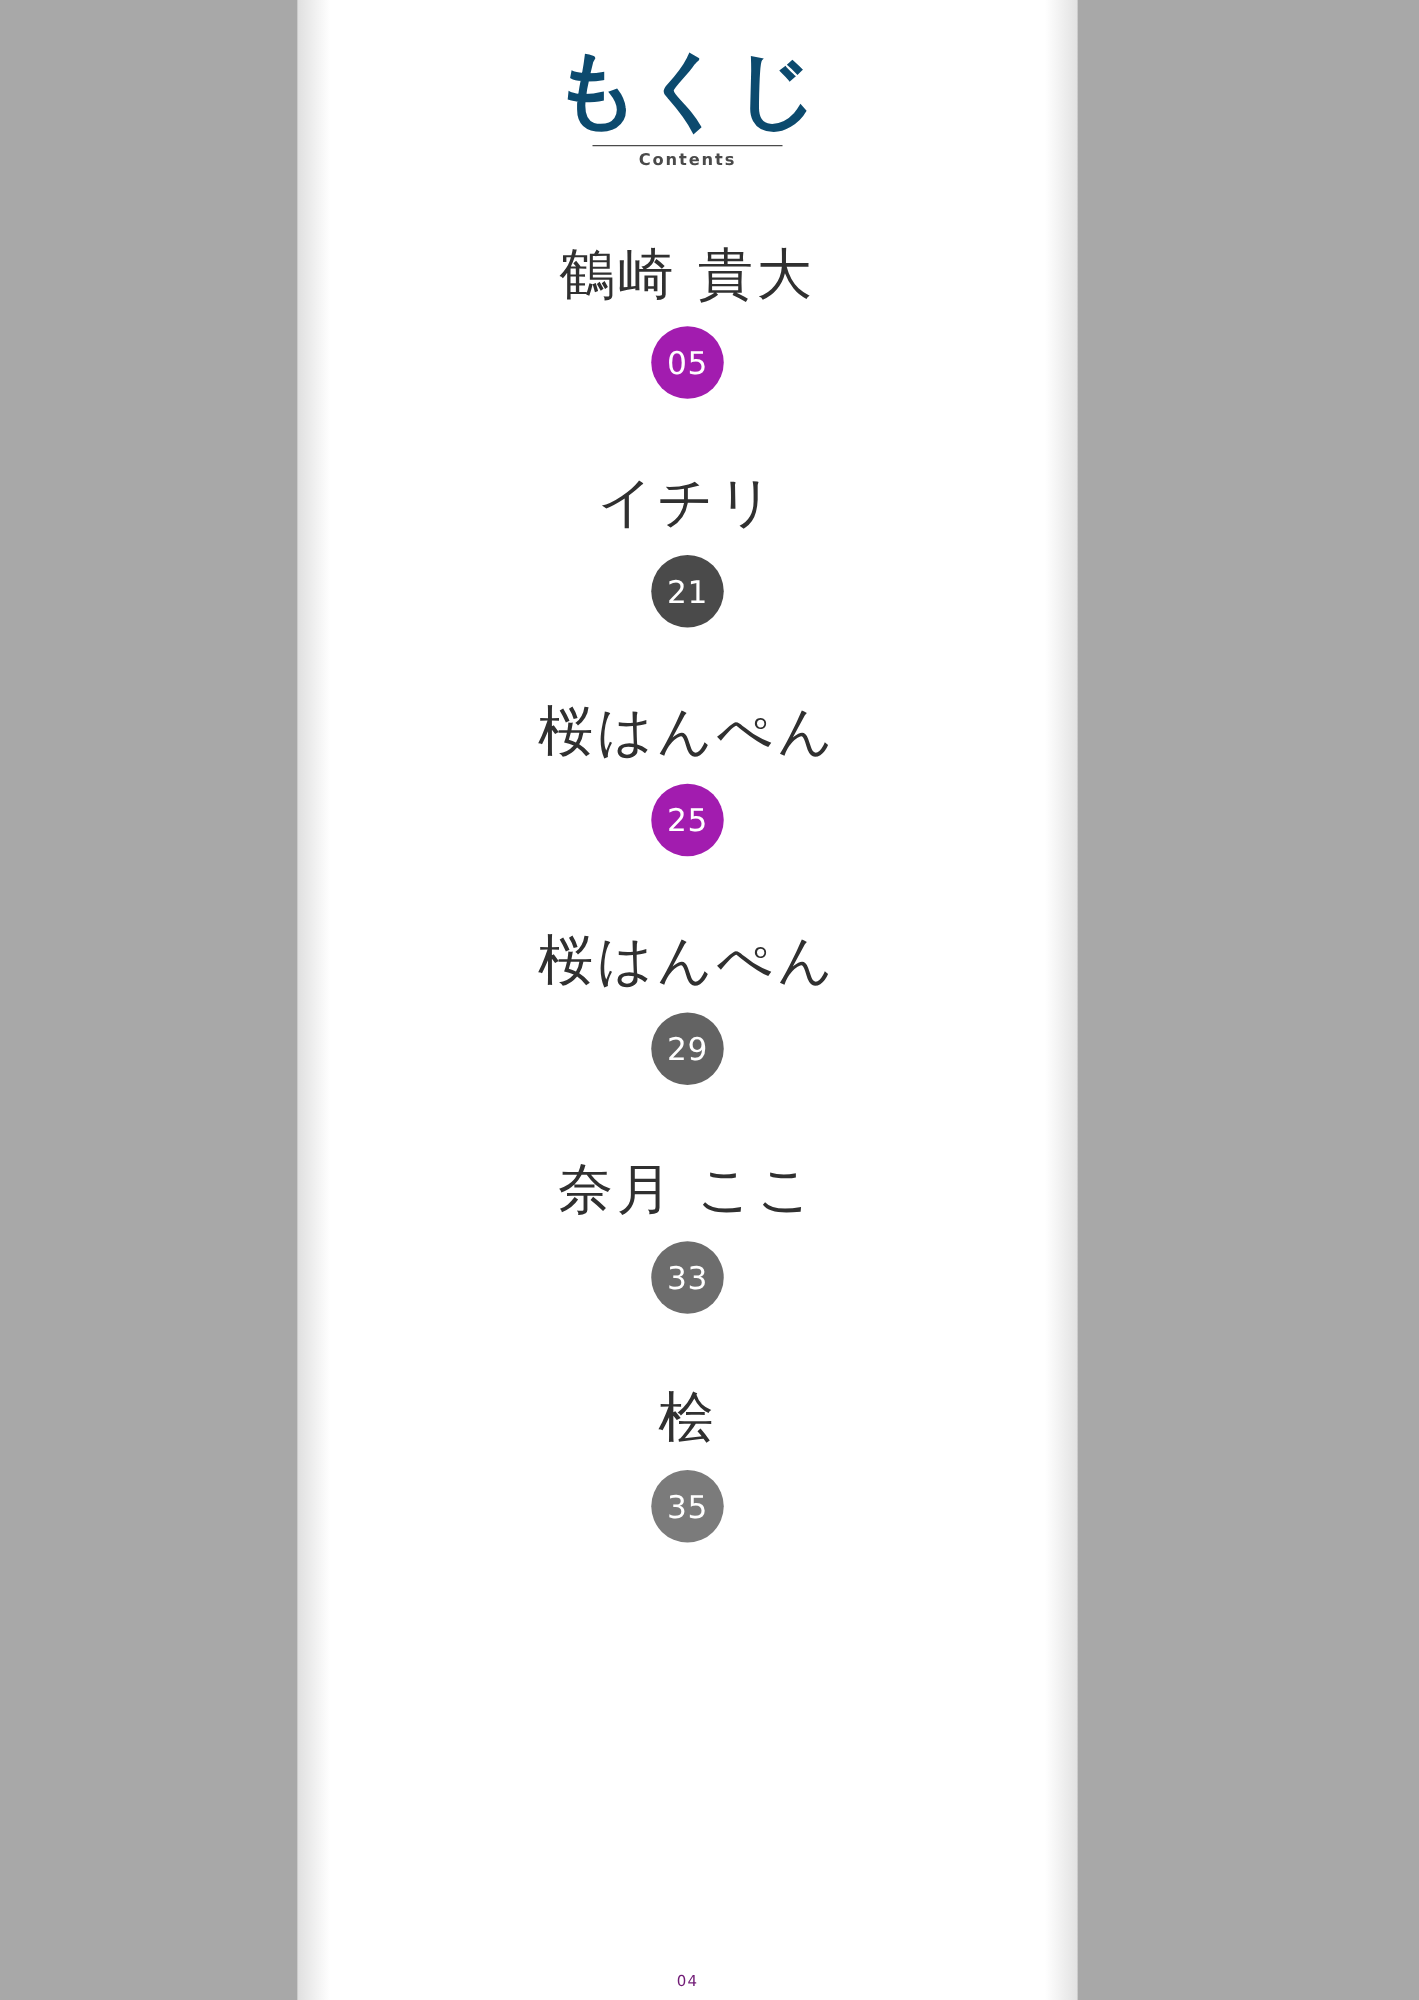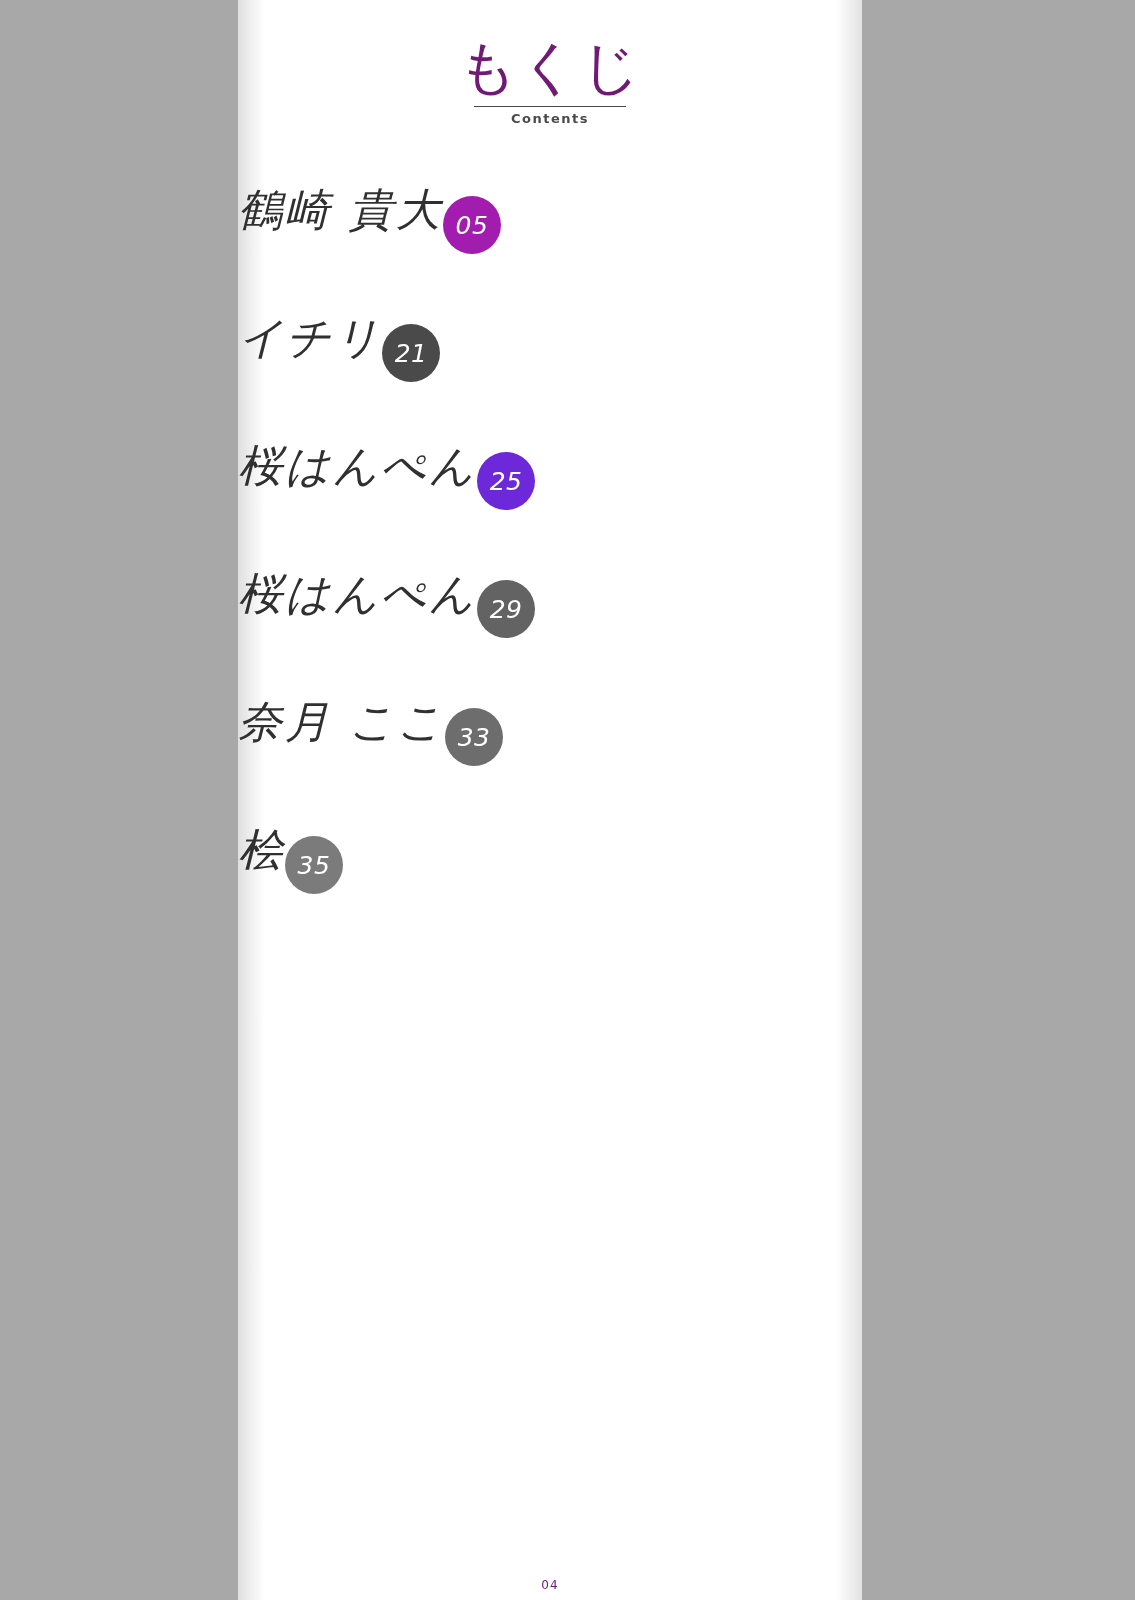--- a/index.html
+++ b/index.html
@@ -55,25 +55,25 @@
     height: 1600px;
     display: flex;
     flex-direction: column;
     align-items: center;
   }
   .title-block {
     margin-top: 38px;
     text-align: center;
   }
   .title-main {
-    font-size: 58px;
+    font-size: 68px;
     line-height: 1.0;
-    color: #701a75;
+    color: #0c4a6e;
     letter-spacing: 2px;
-    font-weight: 400;
+    font-weight: 700;
   }
   .title-rule {
     width: 152px;
     height: 1px;
     background: #4a4a4a;
     margin: 10px auto 4px auto;
   }
   .title-sub {
     font-size: 13px;
     color: #4a4a4a;
@@ -83,23 +83,23 @@
   .toc {
     margin-top: 56px;
     width: 100%;
     display: flex;
     flex-direction: column;
     align-items: center;
   }
   .toc-entry {
     width: 100%;
     display: flex;
-    flex-direction: row;
+    flex-direction: column;
+    align-items: center;
     margin-bottom: 56px;
-    font-style: italic;
   }
   .entry-name {
     font-size: 44px;
     line-height: 1.25;
     color: #303030;
     letter-spacing: 3px;
     text-align: center;
     font-weight: 400;
   }
   .entry-page {
@@ -149,21 +149,21 @@
       </div>
 
 
       <div class="toc-entry">
         <div class="entry-name">イチリ</div>
         <div class="entry-page" style="background:#4a4a4a">21</div>
       </div>
 
       <div class="toc-entry">
         <div class="entry-name">桜はんぺん</div>
-        <div class="entry-page" style="background:#6d28d9">25</div>
+        <div class="entry-page" style="background:#a21caf">25</div>
       </div>
 
       <div class="toc-entry">
         <div class="entry-name">桜はんぺん</div>
         <div class="entry-page" style="background:#636363">29</div>
       </div>
 
       <div class="toc-entry">
         <div class="entry-name">奈月 ここ</div>
         <div class="entry-page" style="background:#6d6d6d">33</div>

